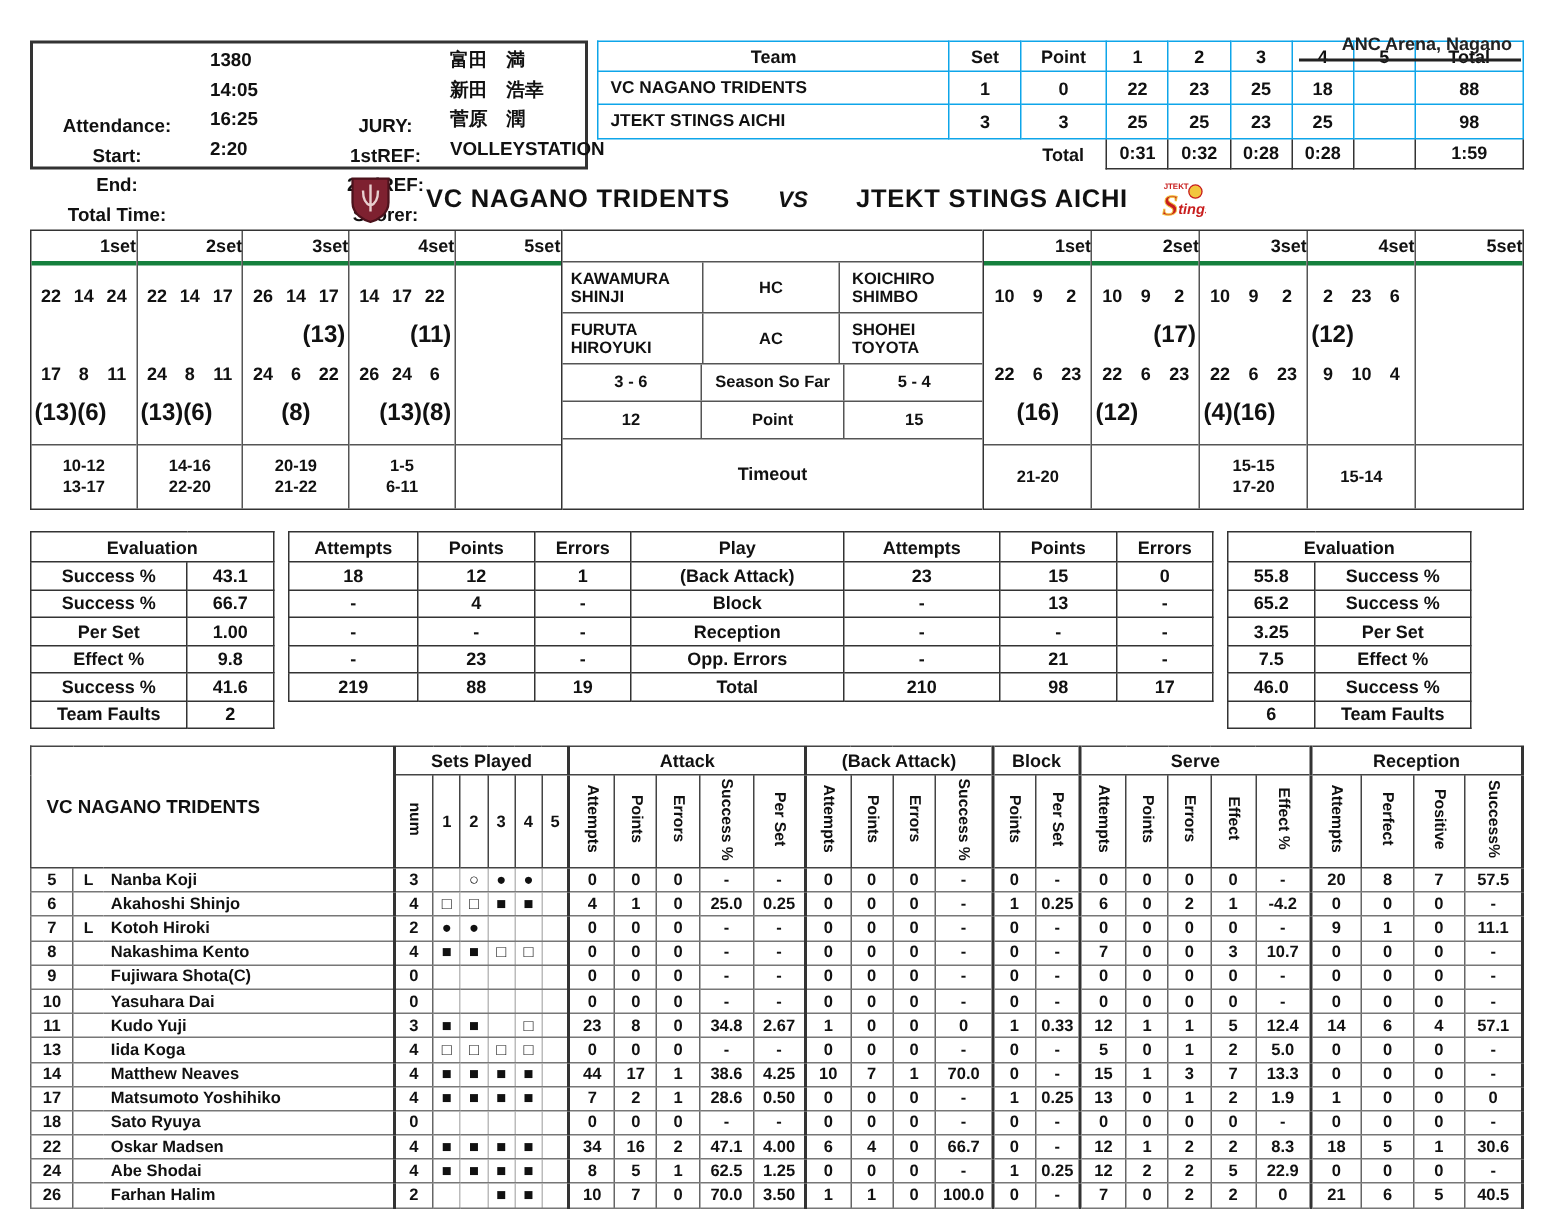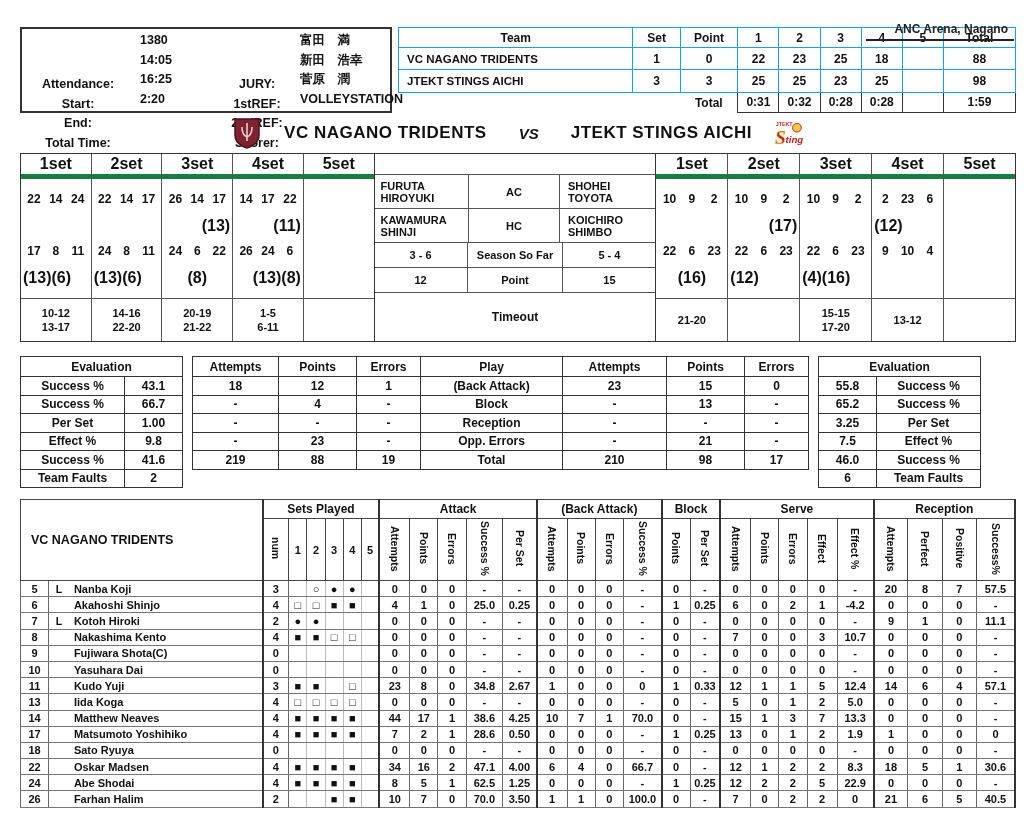--- a/index.html
+++ b/index.html
@@ -31,21 +31,21 @@
   .banner .vs{font-size:15px;font-weight:bold;font-style:italic;margin:0 10px;}
   .logo{width:30px;height:32px;display:flex;align-items:center;justify-content:center;}
 
   
   .middle{display:flex;margin-top:2px;align-items:stretch;}
   .lineup{display:flex;border:1.5px solid #333;background:#fff;}
   .lineup.home{width:354px;}
   .lineup.away{width:360px;}
   .lu-col{flex:1;display:flex;flex-direction:column;border-left:1px solid #555;}
   .lu-col:first-child{border-left:none;}
-  .lu-head{height:20px;line-height:20px;text-align:center;font-weight:bold;font-size:16px;border-bottom:5px solid #15803d;}
+  .lu-head{height:20px;line-height:20px;text-align:right;font-weight:bold;font-size:12px;border-bottom:3px solid #15803d;}
   .lu-body{height:117px;display:flex;flex-direction:column;justify-content:space-evenly;padding:1px 2px;}
   .lu-nums{display:grid;grid-template-columns:1fr 1fr 1fr;text-align:center;font-size:12px;font-weight:bold;height:15px;line-height:15px;}
   .lu-subs{display:grid;grid-template-columns:1fr 1fr 1fr;text-align:center;font-size:16px;font-weight:bold;height:14px;line-height:14px;}
   .lu-to{height:42px;border-top:1px solid #555;display:flex;flex-direction:column;align-items:center;justify-content:center;font-size:11px;font-weight:bold;line-height:14px;}
 
   .staff{width:282px;border:1.5px solid #333;border-left:none;border-right:none;display:flex;flex-direction:column;font-size:11px;font-weight:bold;}
   .lineup.home{border-right:1.5px solid #333;}
   .staff-spacer{height:20px;border-bottom:1px solid #555;}
   .staff-row{display:flex;border-bottom:1px solid #555;align-items:stretch;text-align:center;}
   .staff-row .c1{width:33%;display:flex;align-items:center;justify-content:flex-start;padding-left:6px;text-align:left;}
@@ -351,29 +351,29 @@
       <span></span>
       <span></span>
     </div>
   </div>
 </div>
 
     <div class="staff">
       <div class="staff-spacer"></div>
       <div style="display:flex;flex-direction:column;">
   <div class="staff-row coach">
+    <span class="c1">KAWAMURA SHINJI</span>
+    <span class="c2">HC</span>
+    <span class="c3">KOICHIRO SHIMBO</span>
+  </div>
+
+  <div class="staff-row coach">
     <span class="c1">FURUTA HIROYUKI</span>
     <span class="c2">AC</span>
     <span class="c3">SHOHEI TOYOTA</span>
-  </div>
-
-  <div class="staff-row coach">
-    <span class="c1">KAWAMURA SHINJI</span>
-    <span class="c2">HC</span>
-    <span class="c3">KOICHIRO SHIMBO</span>
   </div>
 
   <div class="staff-row small">
     <span class="c1">3 - 6</span>
     <span class="c2">Season So Far</span>
     <span class="c3">5 - 4</span>
   </div>
 
   <div class="staff-row small">
     <span class="c1">12</span>
@@ -493,21 +493,21 @@
         <span>10</span>
         <span>4</span>
       </div>
       <div class="lu-subs">
         <span></span>
         <span></span>
         <span></span>
       </div>
     </div>
     <div class="lu-to">
-      <span>13-12</span>
+      <span>15-14</span>
       <span></span>
     </div>
   </div>
 
   <div class="lu-col">
     <div class="lu-head">5set</div>
     <div class="lu-body">
       <div class="lu-nums">
         <span></span>
         <span></span>

